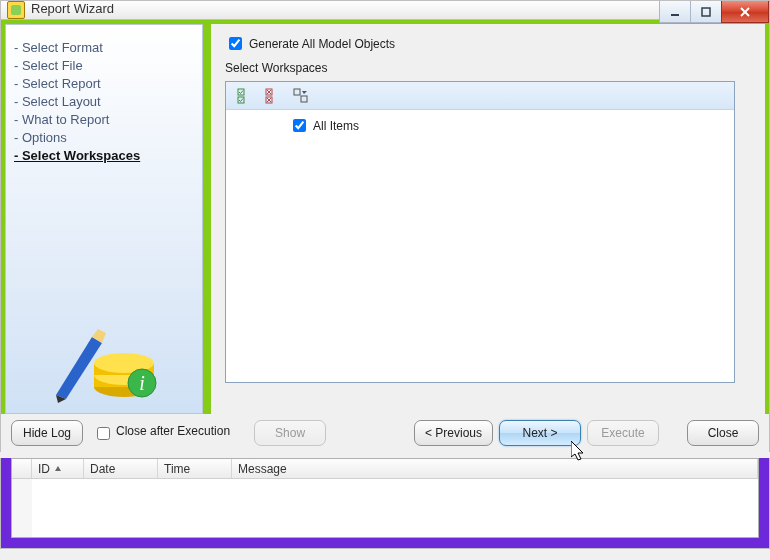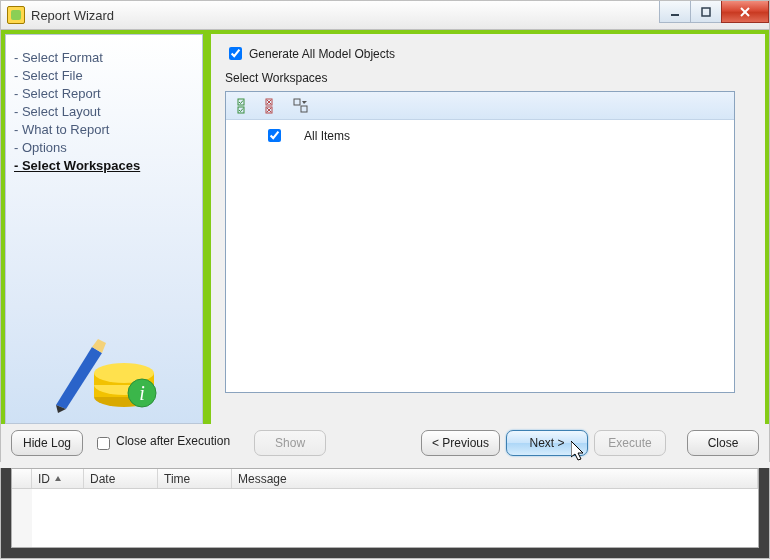--- a/index.html
+++ b/index.html
@@ -9,25 +9,24 @@
     font-size: 12px;
     color: #222;
     background: #f0f0f0;
     width: 770px;
     height: 560px;
     overflow: hidden;
     position: relative;
   }
   
   .titlebar {
-    height: 30px;
+    height: 20px;
     background: linear-gradient(to bottom, #fefefe, #eaeaea);
     border: 1px solid #bfbfbf;
     display: flex;
-    align-items: center;
     padding-left: 6px;
     position: relative;
   }
   .titlebar .app-icon {
     width: 18px; height: 18px;
     margin-right: 6px;
     background: #ffd84d;
     border: 1px solid #a07b00;
     border-radius: 2px;
     position: relative;
@@ -133,22 +132,23 @@
     display: flex;
     align-items: center;
     padding-left: 10px;
     gap: 10px;
   }
   .ws-toolbar .tool {
     width: 18px; height: 18px;
     display:flex; align-items:center; justify-content:center;
   }
   .ws-item {
-    display:flex; align-items:center; gap:20px;
+    display:flex; align-items:center; gap:4px;
     padding: 6px 0 0 38px;
+    margin-left: 25px;
   }
   
   .button-row {
     display:flex;
     align-items:center;
     padding: 6px 10px;
     gap: 6px;
     background:#f0f0f0;
     border-left:1px solid #bfbfbf;
     border-right:1px solid #bfbfbf;
@@ -206,21 +206,21 @@
     position:relative;
   }
   .log-body .row0 {
     position:absolute; left:0; top:0; width:20px; height:100%;
     background:#f6f6f6;
   }
   .outer-frame {
     border-left:1px solid #bfbfbf;
     border-right:1px solid #bfbfbf;
     border-bottom:1px solid #bfbfbf;
-    background:#404040;
+    background:#6d28d9;
     padding-bottom:2px;
   }
   .cursor {
     position:absolute;
     width:16px; height:22px;
     pointer-events:none;
   }
 </style>
 </head>
 <body>
@@ -322,21 +322,21 @@
   <button class="std-btn">Hide Log</button>
   <label class="close-exec">
     <input type="checkbox" style="">
     <span>Close after Execution</span>
   </label>
   <button class="std-btn" disabled="" style="margin-left:18px">Show</button>
   <div class="spacer"></div>
   <button class="std-btn">&lt; Previous</button>
   <button class="std-btn default-btn" style="min-width:82px">Next &gt;</button>
   <button class="std-btn" disabled="">Execute</button>
-  <button class="std-btn" style="margin-left:15px">Close</button>
+  <button class="std-btn" style="margin-left:22px">Close</button>
 </div>
 
 <div class="outer-frame">
   <div class="log-wrap">
     <div class="log-header">
       <div class="col" style="width:20px"></div>
       <div class="col" style="width:52px">
         <span>ID</span>
         <svg width="8" height="8">
             <polygon points="4,1 7,6 1,6" fill="#666"></polygon>

